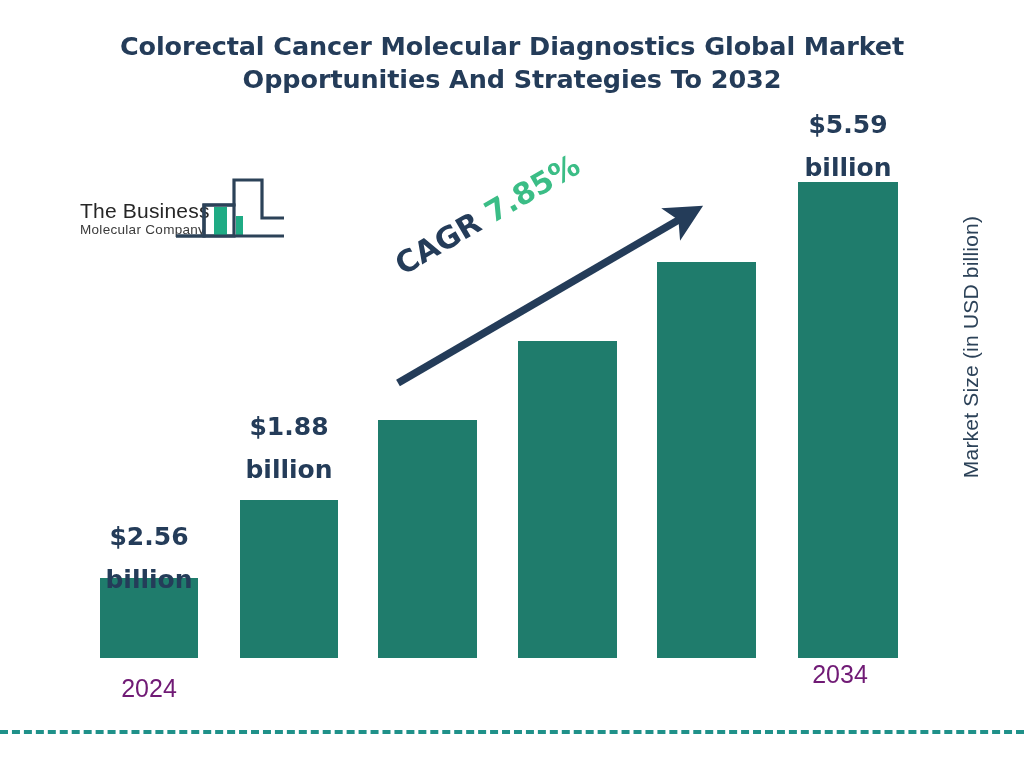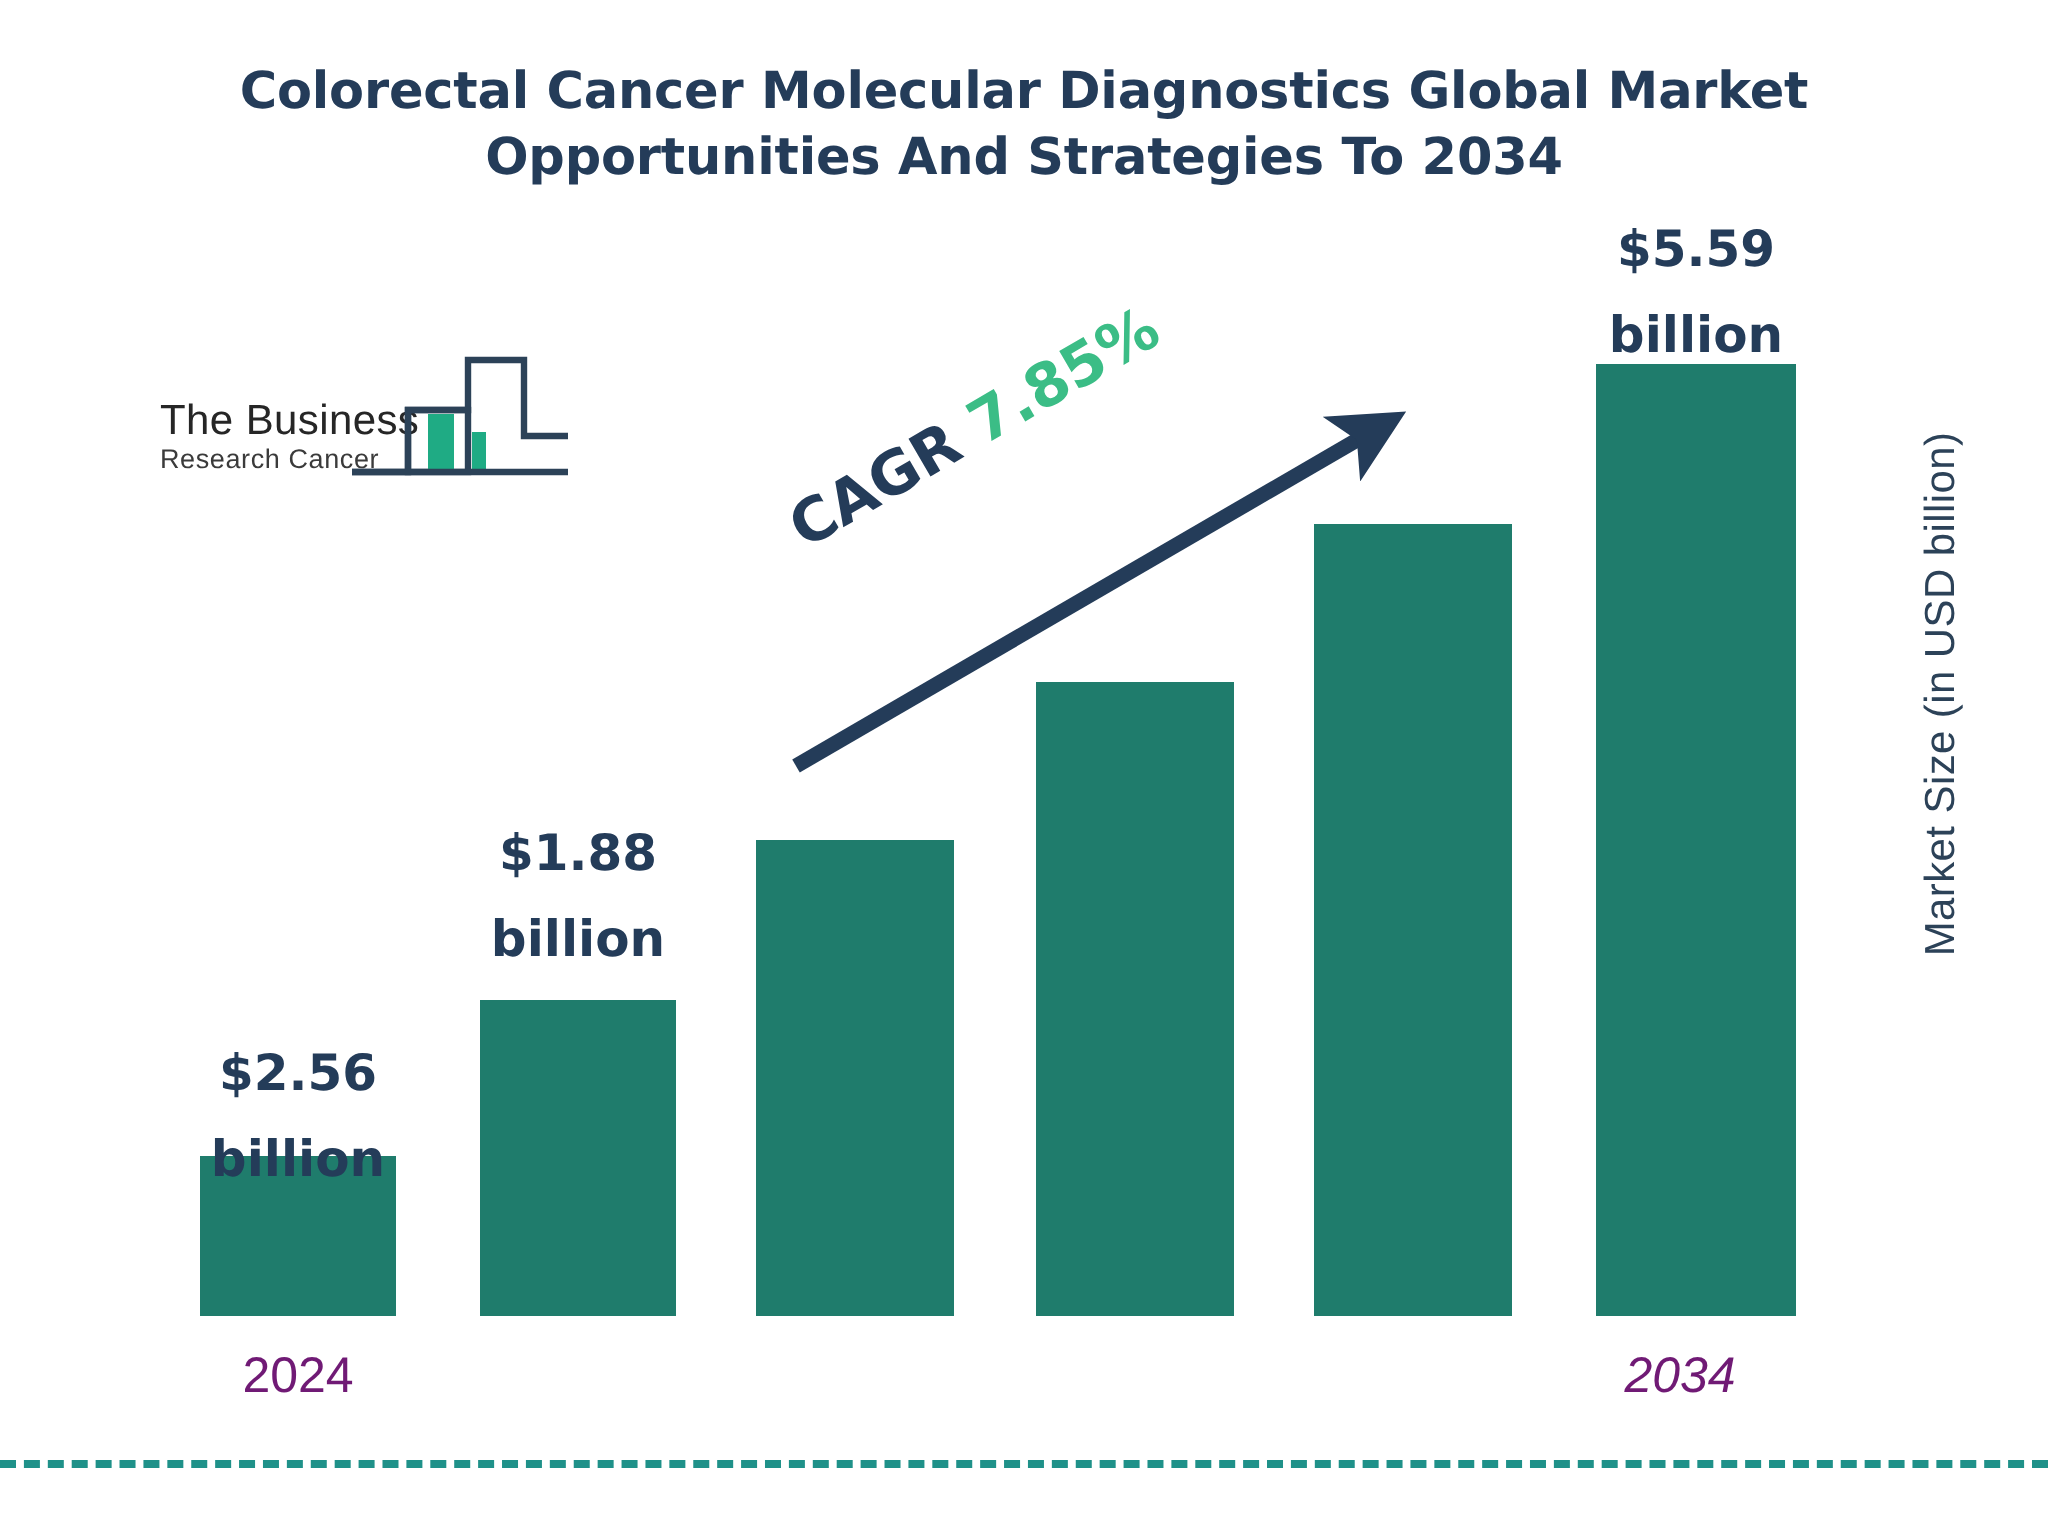--- a/index.html
+++ b/index.html
@@ -140,26 +140,26 @@
     height: 0px;
     border-top: 4px dashed #1f9189;
   }
 </style>
 </head>
 <body>
 
 <div id="page">
 
   <div id="chart-title">Colorectal Cancer Molecular Diagnostics Global Market
-Opportunities And Strategies To 2034</div>
+Opportunities And Strategies To 2032</div>
 
   <div id="logo">
     <div id="logo-text">
       <span id="logo-line1">The Business</span>
-      <span id="logo-line2">Research Cancer</span>
+      <span id="logo-line2">Molecular Company</span>
     </div>
     <svg id="logo-mark" width="112" height="72" viewBox="0 0 112 72">
 
       <path d="M2 62 H30 V31 H60 V6 H88 V44 H110" fill="none" stroke="#2c4258" stroke-width="3.2" stroke-linejoin="miter" stroke-linecap="butt"></path>
 
       <rect x="30" y="31" width="30" height="31" fill="none" stroke="#2c4258" stroke-width="3.2"></rect>
 
       <rect x="40" y="33" width="13" height="29" fill="#1fab84"></rect>
 
       <rect x="62" y="42" width="7" height="20" fill="#1fab84"></rect>
@@ -178,21 +178,21 @@
     <div class="bar" style="left:798px; top:182px; width:100px; height:476px;"></div>
 
     <div class="bar-value" style="left:84px; top:483px; width:130px;margin-top:32px;">$2.56
 billion</div>
     <div class="bar-value" style="left:224px; top:405px; width:130px;">$1.88
 billion</div>
     <div class="bar-value" style="left:783px; top:103px; width:130px;">$5.59
 billion</div>
 
     <div class="axis-label" style="left:80px; top:673px; width:138px;">2024</div>
-    <div class="axis-label" style="left:770px; top:673px; width:140px;font-style:italic;">2034</div>
+    <div class="axis-label" style="left:770px; top:659px; width:140px;">2034</div>
 
     <svg style="position:absolute; left:0; top:0; width:1024px; height:768px; pointer-events:none;">
       <defs>
         <marker id="arrowhead" markerWidth="5" markerHeight="5" refX="3.6" refY="2.5" orient="auto">
           <path d="M0,0 L5,2.5 L0,5 L1.2,2.5 Z" fill="#243c59"></path>
         </marker>
       </defs>
       <line x1="398" y1="383" x2="694" y2="211" stroke="#243c59" stroke-width="7.5" stroke-linecap="butt" marker-end="url(#arrowhead)"></line>
     </svg>
 

